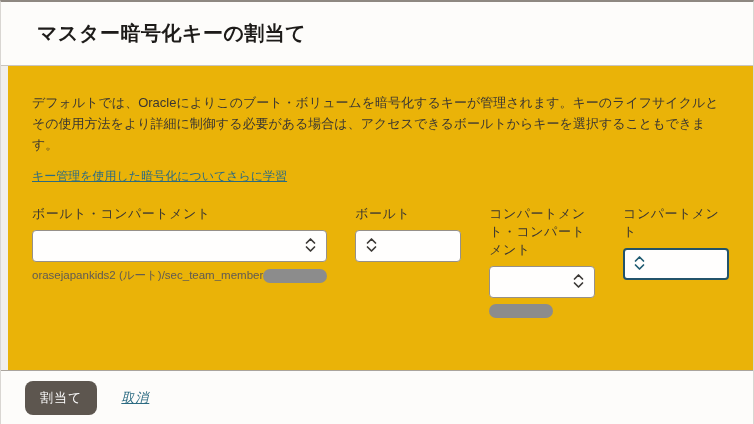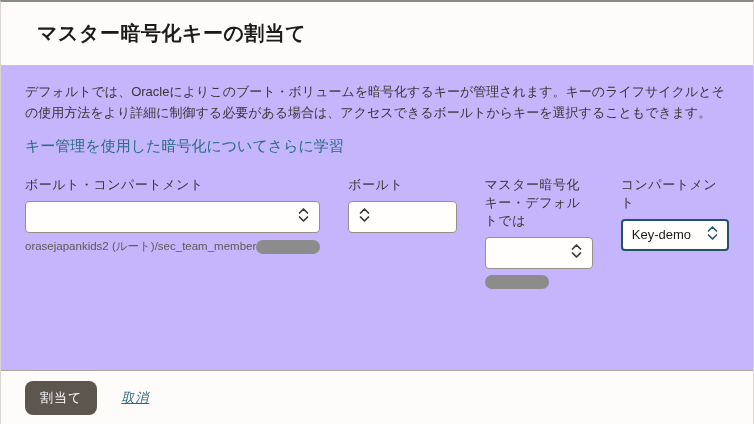--- a/index.html
+++ b/index.html
@@ -25,32 +25,34 @@
     display: flex; align-items: center;
     padding: 0 36px;
     border-bottom: 1px solid #c9c5c0;
   }
   .dlg-title {
     font-size: 20px; font-weight: bold; color: #1d1b19;
     letter-spacing: 0.5px;
   }
   .dlg-body {
     flex: 1 1 auto;
-    padding: 16px 24px 0 24px;
-    background: #c4b5fd;
+    padding: 27px 24px 0 24px;
+    background: #eab308;
+    margin-left: 7px;
   }
   .description {
     font-size: 13px; line-height: 1.6; color: #3a3632;
     max-width: 706px;
   }
   .learn-link {
     display: inline-block;
     margin-top: 13px;
-    font-size: 15px;
+    font-size: 12px;
     color: #2c6b82;
+    text-decoration: underline;
     cursor: pointer;
   }
   .form-grid {
     margin-top: 20px;
     display: grid;
     grid-template-columns: 1fr 1fr 1fr 1fr;
     column-gap: 28px;
     row-gap: 40px;
   }
   .field-label {
@@ -157,39 +159,38 @@
           <span class="chevrons">
             <svg width="11" height="16" viewBox="0 0 11 16">
                 <path d="M1.5 6 L5.5 2 L9.5 6" fill="none" stroke="#3c3936" stroke-width="1.7" stroke-linecap="round" stroke-linejoin="round"></path>
                 <path d="M1.5 10 L5.5 14 L9.5 10" fill="none" stroke="#3c3936" stroke-width="1.7" stroke-linecap="round" stroke-linejoin="round"></path>
               </svg>
           </span>
         </div>
       </div>
 
       <div class="field">
-        <div class="field-label">マスター暗号化キー・デフォルトでは</div>
+        <div class="field-label">コンパートメント・コンパートメント</div>
         <div class="select-box">
           <span class="select-value">
             <span class="redacted-pill"></span>
           </span>
           <span class="chevrons">
             <svg width="11" height="16" viewBox="0 0 11 16">
                 <path d="M1.5 6 L5.5 2 L9.5 6" fill="none" stroke="#3c3936" stroke-width="1.7" stroke-linecap="round" stroke-linejoin="round"></path>
                 <path d="M1.5 10 L5.5 14 L9.5 10" fill="none" stroke="#3c3936" stroke-width="1.7" stroke-linecap="round" stroke-linejoin="round"></path>
               </svg>
           </span>
         </div>
         <div class="helper"><span class="redacted-pill small"></span></div>
       </div>
 
       <div class="field">
         <div class="field-label">コンパートメント</div>
         <div class="select-box focused">
-          <span class="select-value">Key-demo</span>
           <span class="chevrons">
             <svg width="11" height="16" viewBox="0 0 11 16">
                 <path d="M1.5 6 L5.5 2 L9.5 6" fill="none" stroke="#1f5a70" stroke-width="1.7" stroke-linecap="round" stroke-linejoin="round"></path>
                 <path d="M1.5 10 L5.5 14 L9.5 10" fill="none" stroke="#1f5a70" stroke-width="1.7" stroke-linecap="round" stroke-linejoin="round"></path>
               </svg>
           </span>
         </div>
       </div>
 
     </div>

